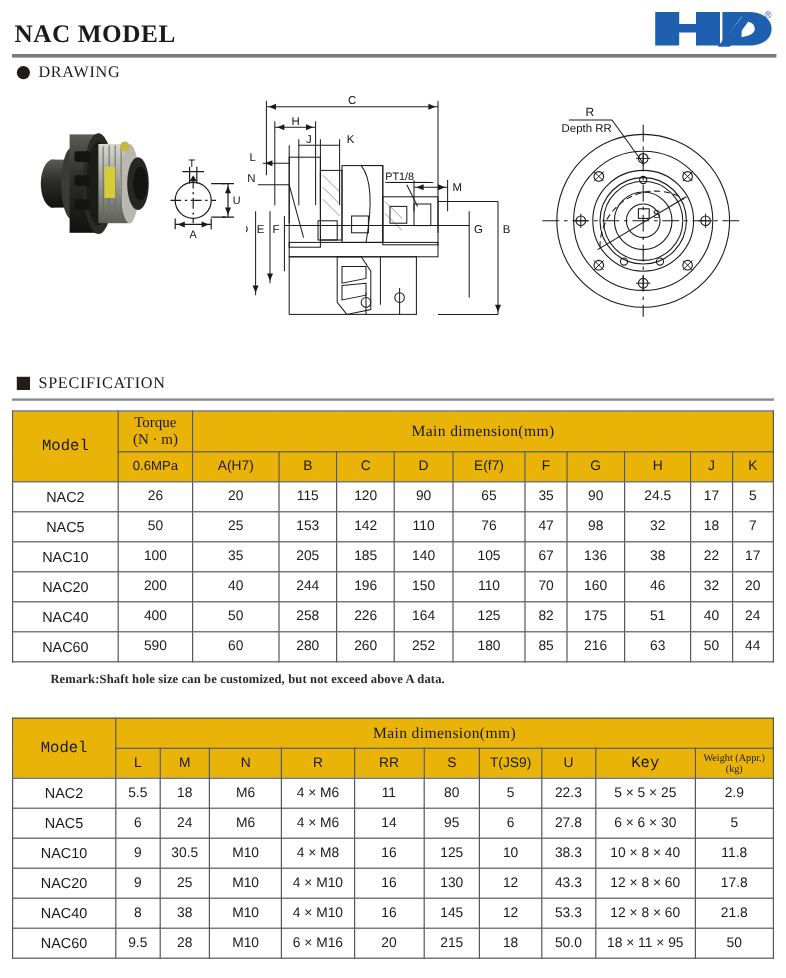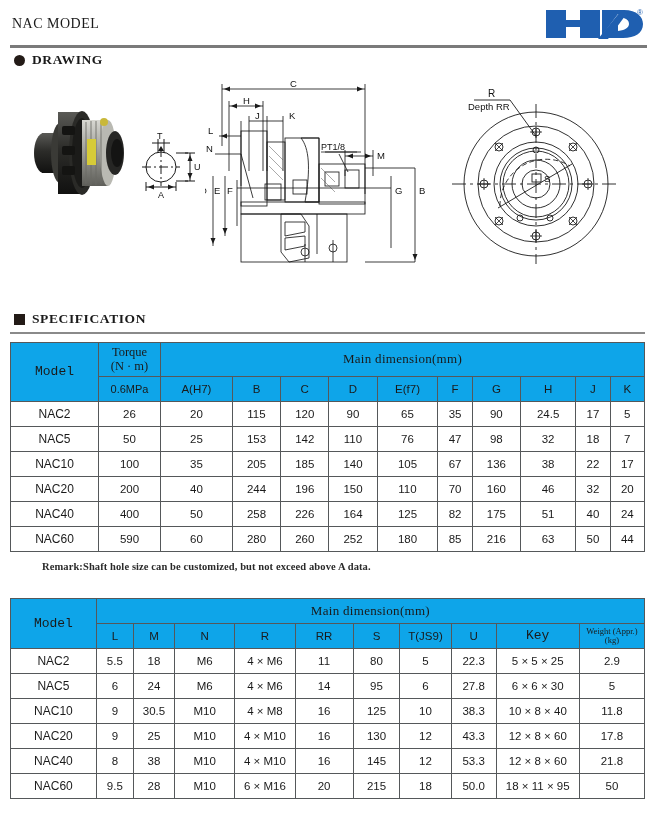--- a/index.html
+++ b/index.html
@@ -10,36 +10,36 @@
     font-family: "Liberation Serif", serif;
     color: #1a1a1a;
   }
   .page { position: relative; width: 655px; height: 815px; overflow: hidden; }
 
   
   .header { position: relative; height: 52px; }
   .page-title {
     position: absolute; left: 12px; top: 16px;
     font-family: "Liberation Serif", serif;
-    font-size: 14px; font-weight: normal; letter-spacing: 0.5px;
+    font-size: 21px; font-weight: bold; letter-spacing: 0.5px;
   }
   .logo-wrap { position: absolute; right: 10px; top: 6px; width: 105px; height: 36px; }
   .logo-reg {
     position: absolute; right: 2px; top: 2px;
     font-size: 8px; color: #1f5fb0; font-family: "Liberation Sans", sans-serif;
   }
   .header-rule {
     position: absolute; left: 10px; right: 8px; top: 45px;
     height: 3px; background: #7a7a7a;
   }
 
   
   .sec-head {
     display: flex; align-items: center; gap: 7px;
-    margin: 0 0 0 14px; font-size: 13.5px; font-weight: bold;
+    margin: 0 0 0 14px; font-size: 13.5px; font-weight: normal;
     letter-spacing: 0.6px;
   }
   .bullet-circle { width: 11px; height: 11px; border-radius: 50%; background: #231b17; display: inline-block; }
   .bullet-square { width: 11px; height: 11px; background: #231b17; display: inline-block; }
   .sec-rule { margin: 5px 10px 0 10px; height: 2px; background: #8a8a8a; }
 
   
   .drawing { position: relative; height: 235px; margin-top: 8px; }
   .photo {
     position: absolute; left: 18px; top: 20px; width: 110px; height: 115px;
@@ -53,21 +53,21 @@
   table.spec {
     width: 635px; border-collapse: collapse;
     font-family: "Liberation Sans", sans-serif;
     font-size: 11.5px; color: #1a1a1a;
   }
   table.spec th, table.spec td {
     border: 1px solid #55585a;
     text-align: center; vertical-align: middle;
     padding: 2px 1px; height: 25px; font-weight: normal;
   }
-  table.spec thead th { background: #0ea5e9; }
+  table.spec thead th { background: #eab308; }
   .th-model { font-family: Liberation Mono, monospace; font-size: 13px; }
   .th-maindim { font-family: "Liberation Serif", serif; font-size: 13px; letter-spacing: .3px; }
   .th-torque { font-family: "Liberation Serif", serif; font-size: 12.5px; line-height: 1.15; }
   .th-sub { font-size: 11px; margin-left: 26px; }
   .th-weight { font-family: "Liberation Serif", serif; font-size: 8.5px; line-height: 1.05; }
   td.model-cell { font-size: 12px; }
 
   .remark {
     margin: 9px 0 0 32px;
     font-family: "Liberation Serif", serif;

